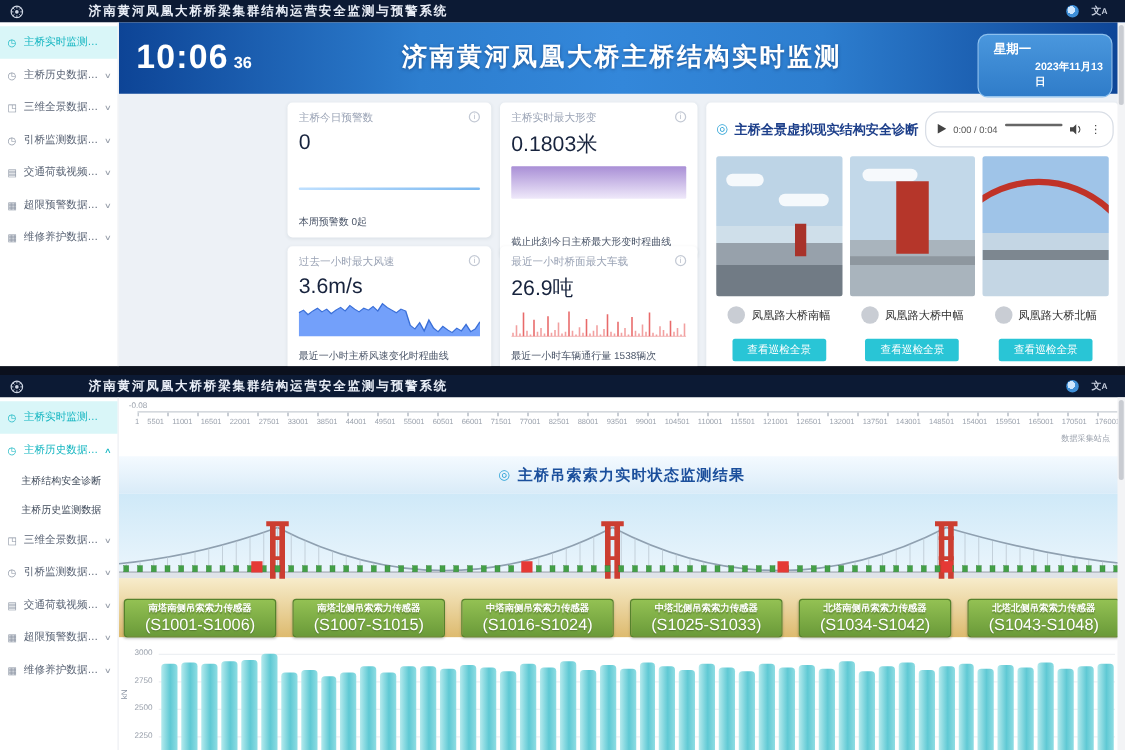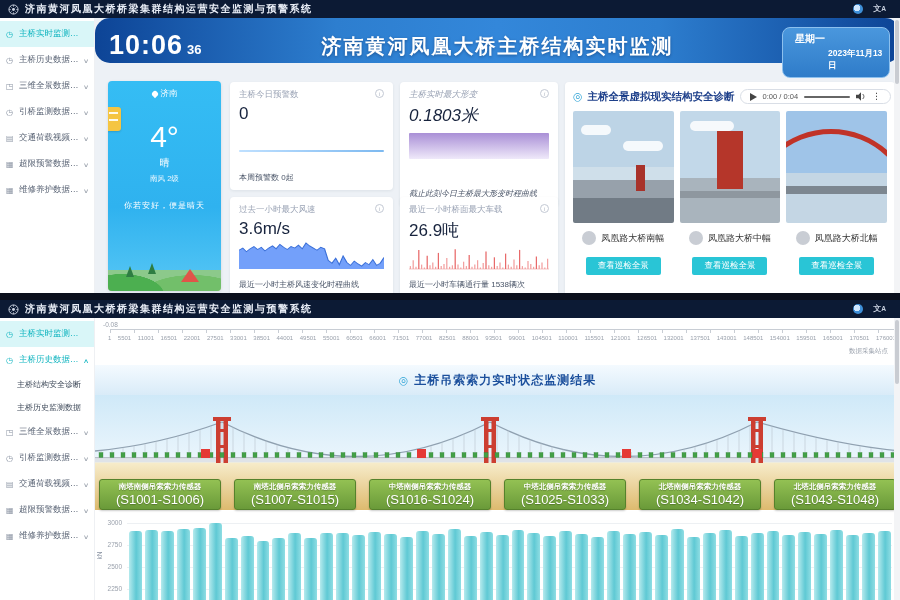--- a/index.html
+++ b/index.html
@@ -9,21 +9,21 @@
 
   
   .win { position:absolute; left:0; width:900px; overflow:hidden; background:#edf1f6; }
   .win-top { top:0; height:293px; }
   .win-bottom { top:300px; height:300px; background:#fff; }
   .divider { position:absolute; top:293px; left:0; width:900px; height:7px; background:#0b101d; }
 
   
   .topbar { position:absolute; top:0; left:0; right:0; height:18px; background:#0c1a34;
     display:flex; align-items:center; padding:0 8px; gap:6px; }
-  .app-title { color:#e9eef7; font-size:10px; font-weight:bold; letter-spacing:1.5px; white-space:nowrap; }
+  .app-title { color:#e9eef7; font-size:10px; font-weight:bold; letter-spacing:1.5px; white-space:nowrap;margin-left:46px; }
   .tb-right { margin-left:auto; display:flex; align-items:center; gap:10px; padding-right:6px; }
   .blue-dot { width:10px; height:10px; border-radius:50%;
     background:radial-gradient(circle at 40% 40%, #cfe7ff 0 35%, #3e8fd8 36% 100%); }
   .trans-ico { color:#c6cedd; font-size:8px; font-weight:bold; line-height:1; }
 
   
   .sidebar { position:absolute; top:18px; left:0; bottom:0; width:95px; background:#fff;
     border-right:1px solid #eef0f3; padding-top:3px; z-index:3; }
   .sb-item { height:26px; display:flex; align-items:center; gap:4px; padding:0 6px;
     font-size:8.5px; color:#5a6475; cursor:pointer; white-space:nowrap; }
@@ -35,22 +35,22 @@
   .sb-item.open { color:#12b5c0; }
   .sb-item.open .sb-ico, .sb-item.open .sb-caret { color:#12b5c0; }
   .sb-item.sub { height:23px; padding-left:17px; font-size:8px; color:#3f4a5a; }
 
   
   .scroll { position:absolute; top:18px; right:0; bottom:0; width:6px; background:#f3f4f6; z-index:9; }
   .scroll .thumb { position:absolute; top:2px; left:1px; width:4px; height:64px; background:#c9ccd2; border-radius:2px; }
 
   
   .main-top { position:absolute; left:95px; top:18px; right:0; bottom:0; }
-  .hero { position:absolute; top:0; left:0; right:0; height:45px;
-    background:linear-gradient(90deg,#0d4496 0%,#2d7ecf 30%,#3387da 50%,#2d7ecf 70%,#0d4496 100%);border-radius:15px; }
+  .hero { position:absolute; top:0; left:0; right:0; height:57px;
+    background:linear-gradient(90deg,#0d4496 0%,#2d7ecf 30%,#3387da 50%,#2d7ecf 70%,#0d4496 100%); }
   .clock { position:absolute; left:14px; top:12px; color:#fff; display:flex; align-items:baseline; gap:4px; }
   .clock .hm { font-size:27px; font-weight:bold; letter-spacing:1px; }
   .clock .ss { font-size:13px; font-weight:bold; }
   .hero-title { position:absolute; left:0; right:0; top:0; height:57px; line-height:57px;
     text-align:center; color:#fff; font-size:20px; font-weight:bold; letter-spacing:2px;
     text-shadow:0 1px 3px rgba(0,20,60,.4); }
   .datebox { position:absolute; right:10px; top:9px; width:108px; padding:4px 0 5px 12px;
     background:linear-gradient(180deg,#4a97dd,#2f7cc9); border:1px solid #8cc0ee; border-radius:8px;
     color:#fff; }
   .datebox .wk { font-size:10px; font-weight:bold; }
@@ -88,35 +88,35 @@
   
   .stat { display:flex; flex-direction:column; padding:7px 9px; }
   .stat .t-row { display:flex; align-items:flex-start; }
   .stat .title { font-size:8.5px; color:#9aa3b5; }
   .info { margin-left:auto; width:9px; height:9px; border:1px solid #c3c9d4; border-radius:50%;
     color:#b0b7c3; font-size:6px; text-align:center; line-height:8px; }
   .info::after { content:"i"; }
   .stat .val { font-size:17px; color:#17233d; margin-top:3px; }
   .stat .foot { font-size:8px; color:#4a5568; margin-top:auto; }
   .c-warning { left:135px; top:7px; width:163px; height:108px; }
-  .c-deform  { left:305px; top:7px; width:158px; height:124px;font-style:italic; }
+  .c-deform  { left:305px; top:7px; width:158px; height:124px; }
   .c-wind    { left:135px; top:122px; width:163px; height:100px; }
   .c-vehicle { left:305px; top:122px; width:158px; height:100px; }
   .uline { height:2px; margin-top:26px; background:linear-gradient(90deg,#bfe0ff,#7db9f0); border-radius:1px; }
   .purpleblock { height:26px; margin-top:6px; background:linear-gradient(180deg,#a98fd6,#efe9fa); border-radius:1px; }
   .sparkbox { height:30px; margin-top:2px; }
   .sparkbox svg { width:100%; height:100%; display:block; }
 
   
   .vr { left:470px; top:7px; width:330px; height:215px; padding:7px 8px; }
   .vr-head { display:flex; align-items:center; gap:5px; }
   .sec-ico { color:#2ea3d6; font-size:11px; line-height:1; }
   .vr-title { font-size:10.5px; font-weight:bold; color:#1d3f8a; white-space:nowrap; }
-  .player { margin-left:auto; display:flex; align-items:center; gap:6px; border:1px solid #d9dee6;
-    border-radius:12px; padding:2px 9px; background:#fff; }
+  .player { margin-left:auto; display:flex; align-items:flex-start; gap:6px; border:1px solid #d9dee6;
+    border-radius:12px; padding:9px 9px; background:#fff; }
   .p-time { font-size:7.5px; color:#555; white-space:nowrap; }
   .p-line { width:46px; height:2px; background:#666; border-radius:1px; }
   .p-dots { font-size:9px; color:#444; line-height:1; }
   .photos { display:grid; grid-template-columns:repeat(3,1fr); gap:6px; margin-top:7px; }
   .photo { height:112px; border-radius:2px; position:relative; overflow:hidden; }
   .ph-a { background:linear-gradient(180deg,#bdd4e6 0 50%,#cfdfea 50% 62%,#97a1ab 62% 78%,#717b85 78% 100%); }
   .ph-a .red1 { position:absolute; right:28%; top:48%; width:9px; height:26px; background:#a8322a; }
   .ph-b { background:linear-gradient(180deg,#c2d8e9 0 60%,#a9b4bd 60% 100%); }
   .ph-b .tower { position:absolute; left:50%; top:18%; width:26px; height:58px; margin-left:-13px; background:#b5362a; }
   .ph-b .deck { position:absolute; left:0; right:0; bottom:22%; height:7px; background:#8e979f; }
@@ -239,39 +239,20 @@
         </div>
         <div class="hero-title">济南黄河凤凰大桥主桥结构实时监测</div>
         <div class="datebox">
           <div class="wk">星期一</div>
           <div class="dt">2023年11月13日</div>
         </div>
       </div>
 
       <div class="content">
 
-        <div class="weather">
-          <div class="w-city">
-            <span class="pin"></span>
-            <span>济南</span>
-          </div>
-          <div class="w-temp">4°</div>
-          <div class="w-cond">晴</div>
-          <div class="w-wind">南风 2级</div>
-          <div class="w-slogan">你若安好，便是晴天</div>
-          <div class="w-badge">
-              <i></i>
-              <i></i>
-            </div>
-          <div class="land">
-            <span class="tree" style="left:18px;"></span>
-            <span class="tree" style="left:40px; bottom:17px;"></span>
-            <span class="tent"></span>
-          </div>
-        </div>
 
         <div class="card stat c-warning">
           <div class="t-row">
             <span class="title">主桥今日预警数</span>
             <span class="info"></span>
           </div>
           <div class="val">0</div>
           <div class="uline"></div>
           <div class="foot">本周预警数 0起</div>
         </div>

